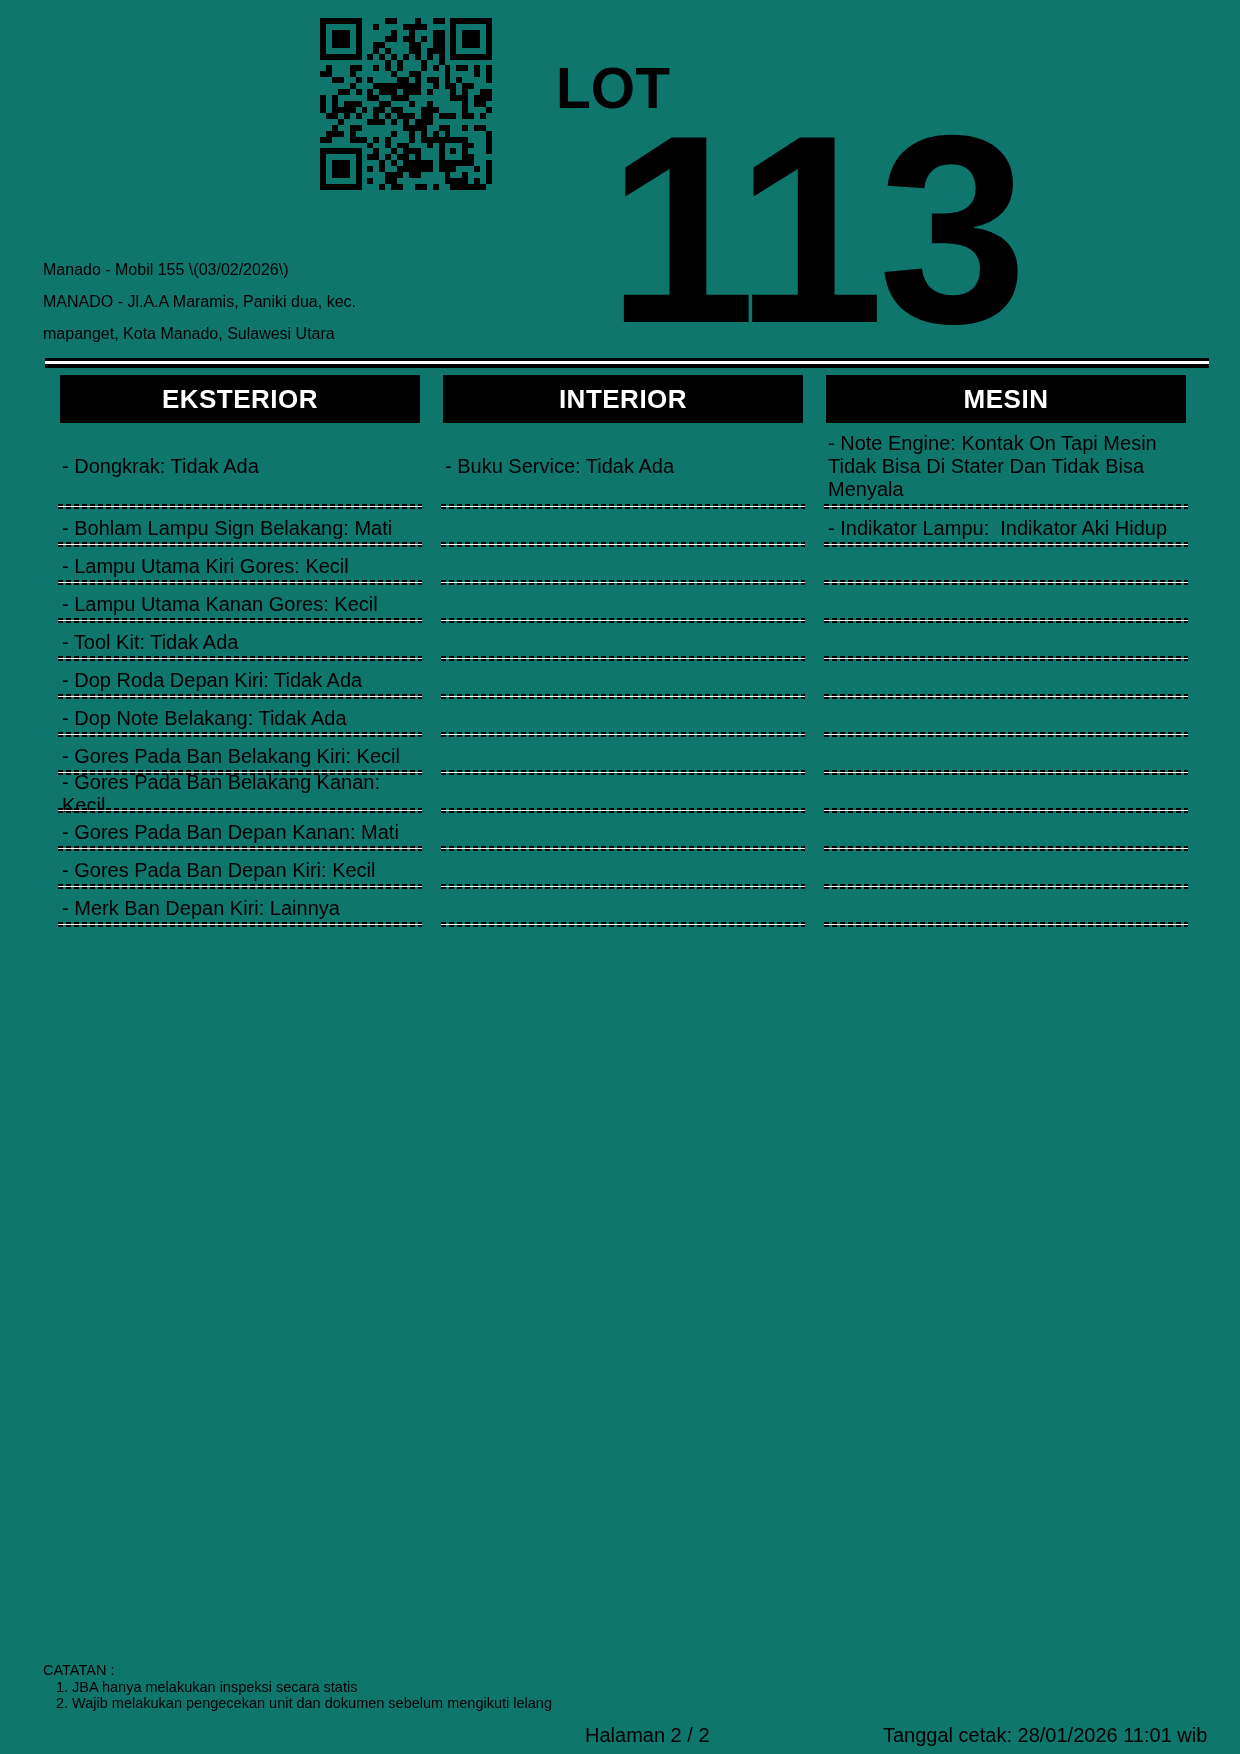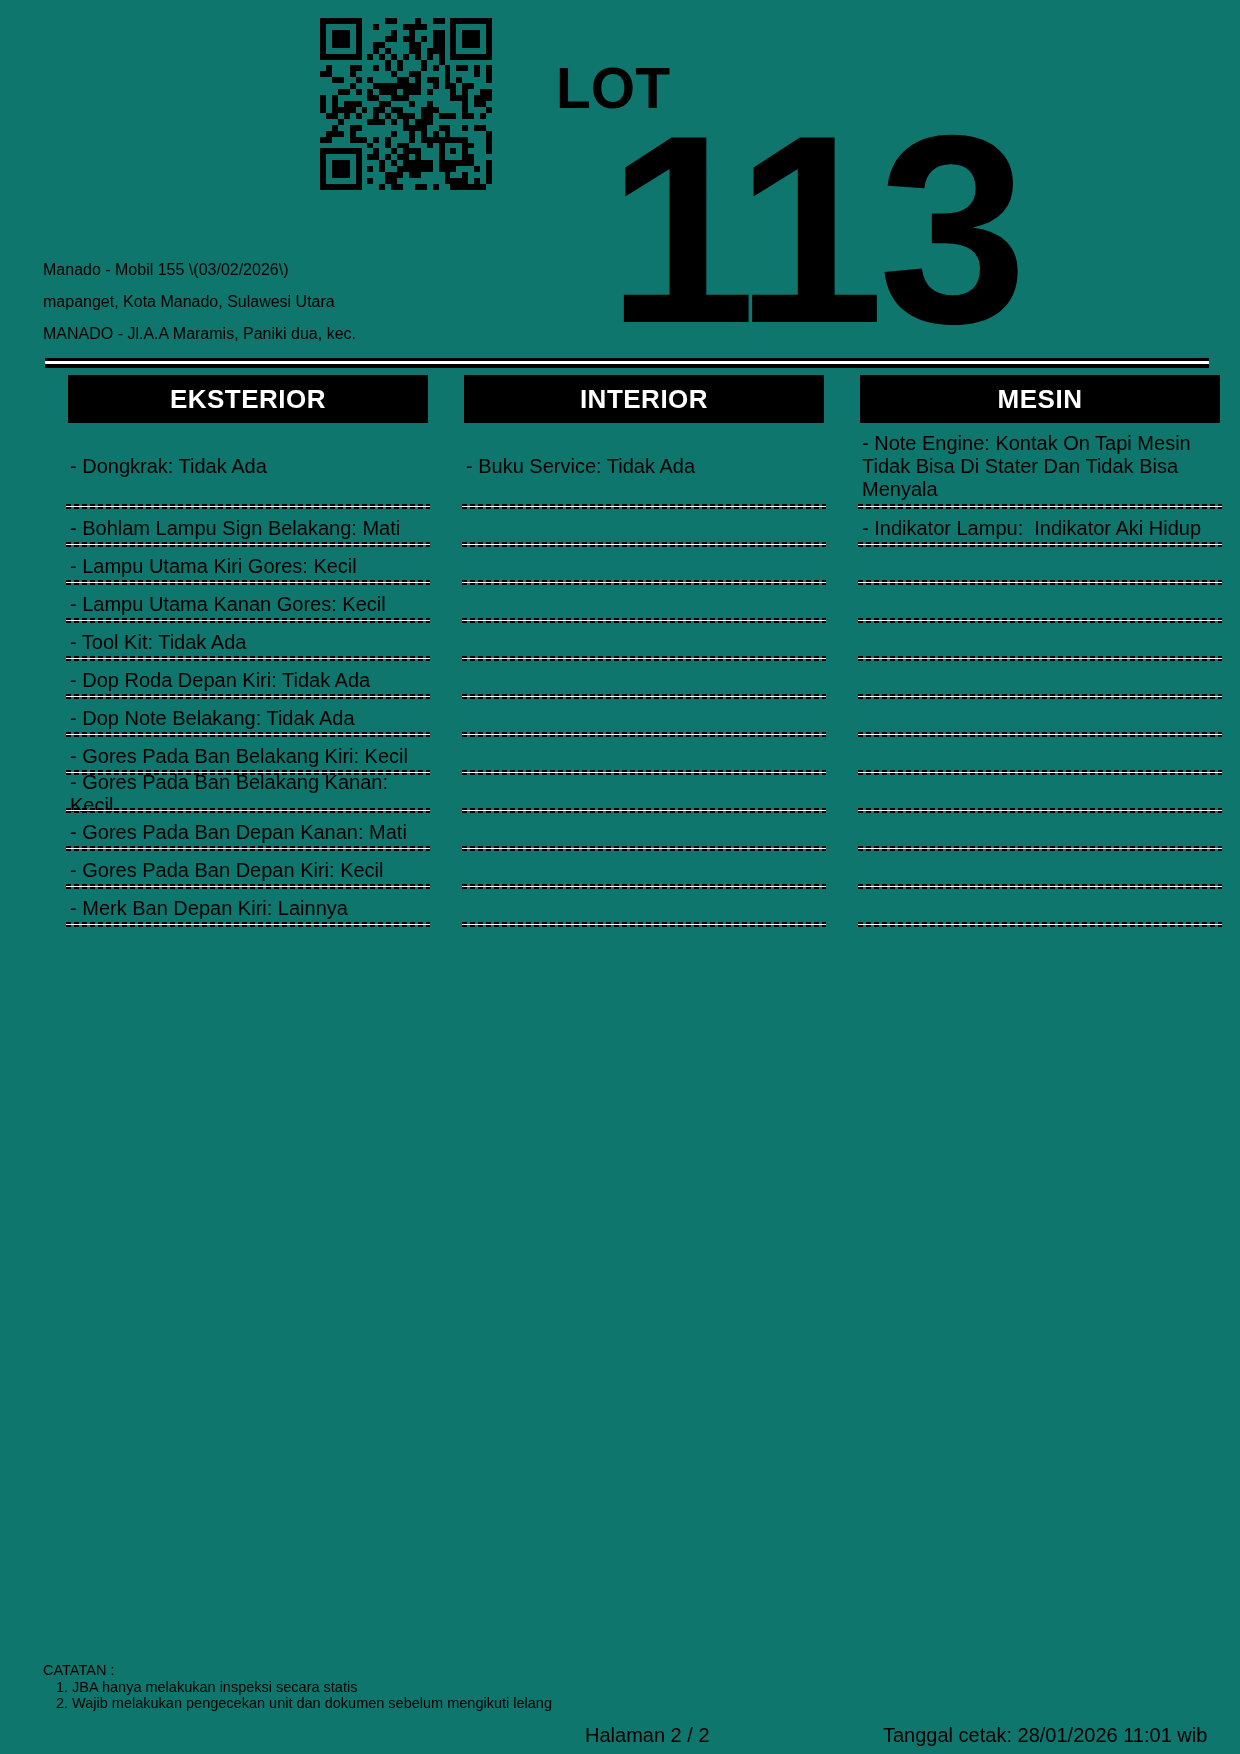--- a/index.html
+++ b/index.html
@@ -10,21 +10,21 @@
 
   .lot-label{position:absolute;left:556px;top:60px;font-size:57px;font-weight:bold;line-height:1;}
   .lot-number{position:absolute;left:607px;top:95px;font-size:268px;font-weight:bold;
               line-height:1;letter-spacing:-6px;}
 
   .address{position:absolute;left:43px;top:254px;width:440px;font-size:16px;line-height:32px;}
 
   .divider{position:absolute;left:45px;top:358px;width:1164px;height:10px;
            background:linear-gradient(to bottom,#000 0 3px,#fff 3px 6px,#000 6px 10px);}
 
-  .columns{position:absolute;left:68px;top:375px;width:1126px;display:flex;gap:36px;}
+  .columns{position:absolute;left:60px;top:375px;width:1126px;display:flex;gap:23px;}
   .col{width:360px;flex:0 0 360px;}
   .col-header{height:48px;background:#000;color:#fff;font-weight:bold;font-size:26px;
               display:flex;align-items:center;justify-content:center;letter-spacing:.5px;}
   .row{position:relative;display:flex;align-items:center;height:38px;
        font-size:20px;line-height:23px;white-space:pre-wrap;padding:0 2px;box-sizing:border-box;}
   .row.first{height:86px;}
   .row::after{content:"";position:absolute;left:-2px;right:-2px;bottom:0;height:5px;
        background-image:
          linear-gradient(to bottom,transparent 0 2px,#fff 2px 3px,transparent 3px),
          repeating-linear-gradient(90deg,#000 0 5px,transparent 5px 8px);}
@@ -41,22 +41,22 @@
 
   <svg id="qr" class="qr" viewBox="0 0 29 29" shape-rendering="crispEdges">
       <path d="M0 0h1v1h-1zM1 0h1v1h-1zM2 0h1v1h-1zM3 0h1v1h-1zM4 0h1v1h-1zM5 0h1v1h-1zM6 0h1v1h-1zM11 0h1v1h-1zM12 0h1v1h-1zM16 0h1v1h-1zM19 0h1v1h-1zM20 0h1v1h-1zM22 0h1v1h-1zM23 0h1v1h-1zM24 0h1v1h-1zM25 0h1v1h-1zM26 0h1v1h-1zM27 0h1v1h-1zM28 0h1v1h-1zM0 1h1v1h-1zM6 1h1v1h-1zM9 1h1v1h-1zM14 1h1v1h-1zM15 1h1v1h-1zM16 1h1v1h-1zM17 1h1v1h-1zM22 1h1v1h-1zM28 1h1v1h-1zM0 2h1v1h-1zM2 2h1v1h-1zM3 2h1v1h-1zM4 2h1v1h-1zM6 2h1v1h-1zM12 2h1v1h-1zM15 2h1v1h-1zM19 2h1v1h-1zM20 2h1v1h-1zM22 2h1v1h-1zM24 2h1v1h-1zM25 2h1v1h-1zM26 2h1v1h-1zM28 2h1v1h-1zM0 3h1v1h-1zM2 3h1v1h-1zM3 3h1v1h-1zM4 3h1v1h-1zM6 3h1v1h-1zM11 3h1v1h-1zM12 3h1v1h-1zM14 3h1v1h-1zM15 3h1v1h-1zM17 3h1v1h-1zM19 3h1v1h-1zM20 3h1v1h-1zM22 3h1v1h-1zM24 3h1v1h-1zM25 3h1v1h-1zM26 3h1v1h-1zM28 3h1v1h-1zM0 4h1v1h-1zM2 4h1v1h-1zM3 4h1v1h-1zM4 4h1v1h-1zM6 4h1v1h-1zM9 4h1v1h-1zM10 4h1v1h-1zM15 4h1v1h-1zM16 4h1v1h-1zM19 4h1v1h-1zM20 4h1v1h-1zM22 4h1v1h-1zM24 4h1v1h-1zM25 4h1v1h-1zM26 4h1v1h-1zM28 4h1v1h-1zM0 5h1v1h-1zM6 5h1v1h-1zM9 5h1v1h-1zM11 5h1v1h-1zM15 5h1v1h-1zM16 5h1v1h-1zM18 5h1v1h-1zM19 5h1v1h-1zM20 5h1v1h-1zM22 5h1v1h-1zM28 5h1v1h-1zM0 6h1v1h-1zM1 6h1v1h-1zM2 6h1v1h-1zM3 6h1v1h-1zM4 6h1v1h-1zM5 6h1v1h-1zM6 6h1v1h-1zM8 6h1v1h-1zM10 6h1v1h-1zM12 6h1v1h-1zM14 6h1v1h-1zM16 6h1v1h-1zM18 6h1v1h-1zM20 6h1v1h-1zM22 6h1v1h-1zM23 6h1v1h-1zM24 6h1v1h-1zM25 6h1v1h-1zM26 6h1v1h-1zM27 6h1v1h-1zM28 6h1v1h-1zM11 7h1v1h-1zM13 7h1v1h-1zM17 7h1v1h-1zM20 7h1v1h-1zM1 8h1v1h-1zM5 8h1v1h-1zM6 8h1v1h-1zM9 8h1v1h-1zM11 8h1v1h-1zM13 8h1v1h-1zM17 8h1v1h-1zM19 8h1v1h-1zM21 8h1v1h-1zM23 8h1v1h-1zM24 8h1v1h-1zM26 8h1v1h-1zM28 8h1v1h-1zM0 9h1v1h-1zM1 9h1v1h-1zM5 9h1v1h-1zM12 9h1v1h-1zM15 9h1v1h-1zM16 9h1v1h-1zM21 9h1v1h-1zM26 9h1v1h-1zM28 9h1v1h-1zM2 10h1v1h-1zM3 10h1v1h-1zM6 10h1v1h-1zM8 10h1v1h-1zM13 10h1v1h-1zM14 10h1v1h-1zM16 10h1v1h-1zM18 10h1v1h-1zM19 10h1v1h-1zM21 10h1v1h-1zM23 10h1v1h-1zM28 10h1v1h-1zM5 11h1v1h-1zM9 11h1v1h-1zM10 11h1v1h-1zM11 11h1v1h-1zM12 11h1v1h-1zM13 11h1v1h-1zM14 11h1v1h-1zM15 11h1v1h-1zM16 11h1v1h-1zM19 11h1v1h-1zM21 11h1v1h-1zM22 11h1v1h-1zM24 11h1v1h-1zM25 11h1v1h-1zM3 12h1v1h-1zM4 12h1v1h-1zM6 12h1v1h-1zM8 12h1v1h-1zM10 12h1v1h-1zM11 12h1v1h-1zM12 12h1v1h-1zM14 12h1v1h-1zM15 12h1v1h-1zM16 12h1v1h-1zM18 12h1v1h-1zM22 12h1v1h-1zM24 12h1v1h-1zM27 12h1v1h-1zM28 12h1v1h-1zM0 13h1v1h-1zM2 13h1v1h-1zM8 13h1v1h-1zM9 13h1v1h-1zM12 13h1v1h-1zM13 13h1v1h-1zM14 13h1v1h-1zM22 13h1v1h-1zM23 13h1v1h-1zM24 13h1v1h-1zM26 13h1v1h-1zM27 13h1v1h-1zM28 13h1v1h-1zM0 14h1v1h-1zM2 14h1v1h-1zM4 14h1v1h-1zM5 14h1v1h-1zM6 14h1v1h-1zM10 14h1v1h-1zM11 14h1v1h-1zM15 14h1v1h-1zM18 14h1v1h-1zM24 14h1v1h-1zM26 14h1v1h-1zM27 14h1v1h-1zM0 15h1v1h-1zM2 15h1v1h-1zM3 15h1v1h-1zM4 15h1v1h-1zM5 15h1v1h-1zM7 15h1v1h-1zM9 15h1v1h-1zM10 15h1v1h-1zM12 15h1v1h-1zM13 15h1v1h-1zM17 15h1v1h-1zM18 15h1v1h-1zM19 15h1v1h-1zM24 15h1v1h-1zM28 15h1v1h-1zM1 16h1v1h-1zM2 16h1v1h-1zM4 16h1v1h-1zM6 16h1v1h-1zM9 16h1v1h-1zM11 16h1v1h-1zM13 16h1v1h-1zM14 16h1v1h-1zM15 16h1v1h-1zM17 16h1v1h-1zM18 16h1v1h-1zM20 16h1v1h-1zM21 16h1v1h-1zM22 16h1v1h-1zM24 16h1v1h-1zM25 16h1v1h-1zM27 16h1v1h-1zM3 17h1v1h-1zM8 17h1v1h-1zM9 17h1v1h-1zM10 17h1v1h-1zM12 17h1v1h-1zM14 17h1v1h-1zM16 17h1v1h-1zM17 17h1v1h-1zM18 17h1v1h-1zM2 18h1v1h-1zM5 18h1v1h-1zM6 18h1v1h-1zM14 18h1v1h-1zM15 18h1v1h-1zM16 18h1v1h-1zM17 18h1v1h-1zM20 18h1v1h-1zM21 18h1v1h-1zM24 18h1v1h-1zM26 18h1v1h-1zM27 18h1v1h-1zM1 19h1v1h-1zM2 19h1v1h-1zM3 19h1v1h-1zM5 19h1v1h-1zM12 19h1v1h-1zM15 19h1v1h-1zM17 19h1v1h-1zM19 19h1v1h-1zM21 19h1v1h-1zM28 19h1v1h-1zM0 20h1v1h-1zM1 20h1v1h-1zM5 20h1v1h-1zM6 20h1v1h-1zM7 20h1v1h-1zM9 20h1v1h-1zM11 20h1v1h-1zM15 20h1v1h-1zM17 20h1v1h-1zM18 20h1v1h-1zM19 20h1v1h-1zM20 20h1v1h-1zM21 20h1v1h-1zM22 20h1v1h-1zM23 20h1v1h-1zM24 20h1v1h-1zM28 20h1v1h-1zM8 21h1v1h-1zM11 21h1v1h-1zM13 21h1v1h-1zM14 21h1v1h-1zM18 21h1v1h-1zM20 21h1v1h-1zM24 21h1v1h-1zM25 21h1v1h-1zM28 21h1v1h-1zM0 22h1v1h-1zM1 22h1v1h-1zM2 22h1v1h-1zM3 22h1v1h-1zM4 22h1v1h-1zM5 22h1v1h-1zM6 22h1v1h-1zM9 22h1v1h-1zM12 22h1v1h-1zM14 22h1v1h-1zM15 22h1v1h-1zM16 22h1v1h-1zM20 22h1v1h-1zM22 22h1v1h-1zM24 22h1v1h-1zM28 22h1v1h-1zM0 23h1v1h-1zM6 23h1v1h-1zM8 23h1v1h-1zM9 23h1v1h-1zM11 23h1v1h-1zM13 23h1v1h-1zM14 23h1v1h-1zM16 23h1v1h-1zM20 23h1v1h-1zM24 23h1v1h-1zM25 23h1v1h-1zM0 24h1v1h-1zM2 24h1v1h-1zM3 24h1v1h-1zM4 24h1v1h-1zM6 24h1v1h-1zM10 24h1v1h-1zM12 24h1v1h-1zM14 24h1v1h-1zM15 24h1v1h-1zM16 24h1v1h-1zM17 24h1v1h-1zM18 24h1v1h-1zM20 24h1v1h-1zM21 24h1v1h-1zM22 24h1v1h-1zM23 24h1v1h-1zM24 24h1v1h-1zM25 24h1v1h-1zM28 24h1v1h-1zM0 25h1v1h-1zM2 25h1v1h-1zM3 25h1v1h-1zM4 25h1v1h-1zM6 25h1v1h-1zM8 25h1v1h-1zM10 25h1v1h-1zM13 25h1v1h-1zM14 25h1v1h-1zM15 25h1v1h-1zM16 25h1v1h-1zM17 25h1v1h-1zM18 25h1v1h-1zM20 25h1v1h-1zM21 25h1v1h-1zM22 25h1v1h-1zM26 25h1v1h-1zM28 25h1v1h-1zM0 26h1v1h-1zM2 26h1v1h-1zM3 26h1v1h-1zM4 26h1v1h-1zM6 26h1v1h-1zM11 26h1v1h-1zM12 26h1v1h-1zM13 26h1v1h-1zM15 26h1v1h-1zM16 26h1v1h-1zM21 26h1v1h-1zM24 26h1v1h-1zM28 26h1v1h-1zM0 27h1v1h-1zM6 27h1v1h-1zM8 27h1v1h-1zM11 27h1v1h-1zM12 27h1v1h-1zM21 27h1v1h-1zM22 27h1v1h-1zM23 27h1v1h-1zM24 27h1v1h-1zM26 27h1v1h-1zM28 27h1v1h-1zM0 28h1v1h-1zM1 28h1v1h-1zM2 28h1v1h-1zM3 28h1v1h-1zM4 28h1v1h-1zM5 28h1v1h-1zM6 28h1v1h-1zM10 28h1v1h-1zM12 28h1v1h-1zM13 28h1v1h-1zM16 28h1v1h-1zM17 28h1v1h-1zM19 28h1v1h-1zM22 28h1v1h-1zM23 28h1v1h-1zM24 28h1v1h-1zM25 28h1v1h-1zM26 28h1v1h-1zM27 28h1v1h-1z" fill="#000"></path>
     </svg>
 
   <div class="lot-label">LOT</div>
   <div class="lot-number">113</div>
 
   <div class="address">
     <div>Manado - Mobil 155 \(03/02/2026\)</div>
+    <div>MANADO - Jl.A.A Maramis, Paniki dua, kec.</div>
     <div>mapanget, Kota Manado, Sulawesi Utara</div>
-    <div>MANADO - Jl.A.A Maramis, Paniki dua, kec.</div>
   </div>
 
   <div class="divider"></div>
 
   <div id="columns" class="columns">
       <div class="col">
         <div class="col-header">EKSTERIOR</div>
         <div class="row first"><span>- Dongkrak: Tidak Ada</span></div>
         <div class="row"><span>- Bohlam Lampu Sign Belakang: Mati</span></div>
         <div class="row"><span>- Lampu Utama Kiri Gores: Kecil</span></div>

